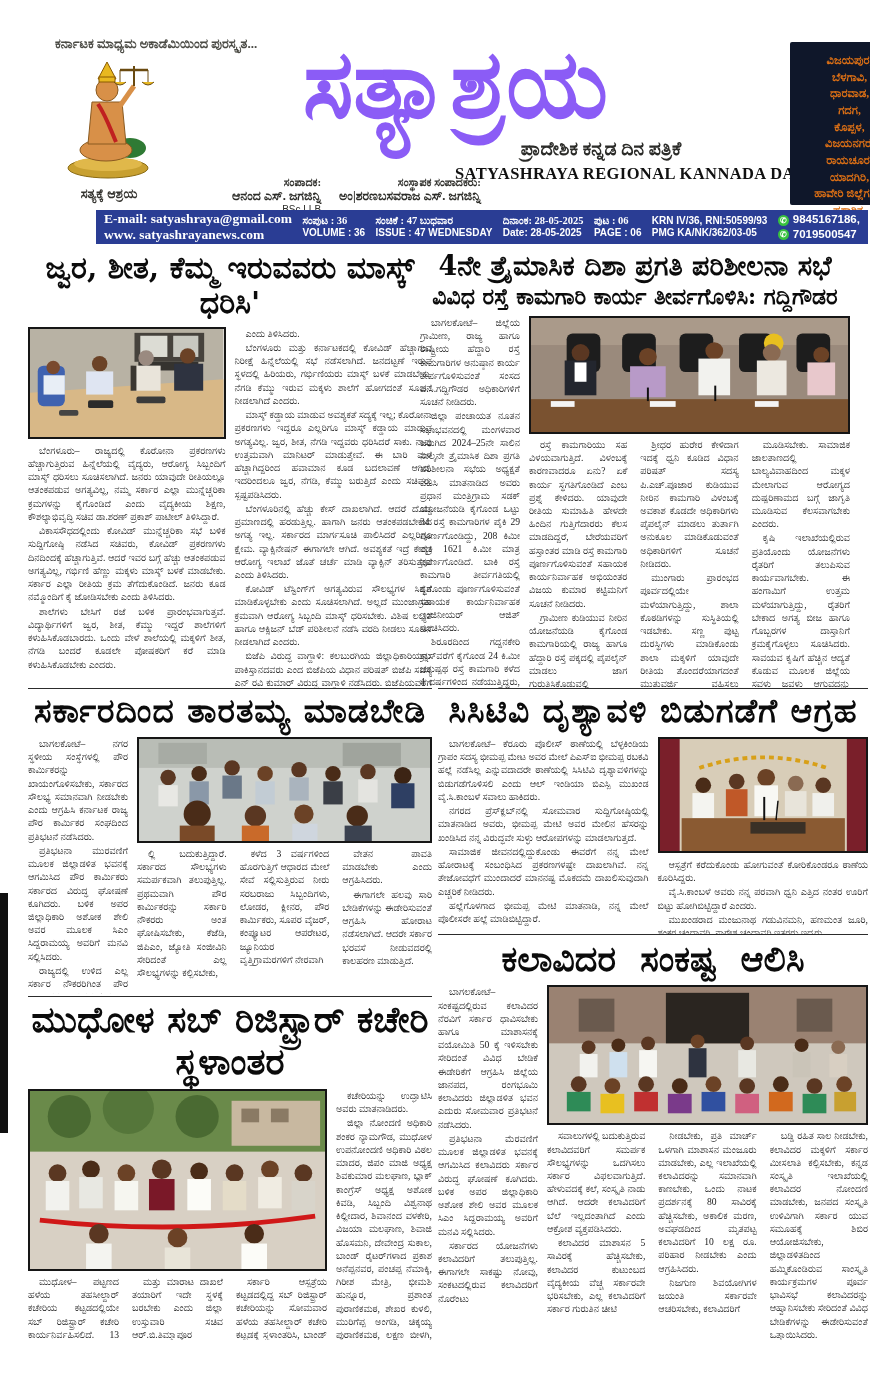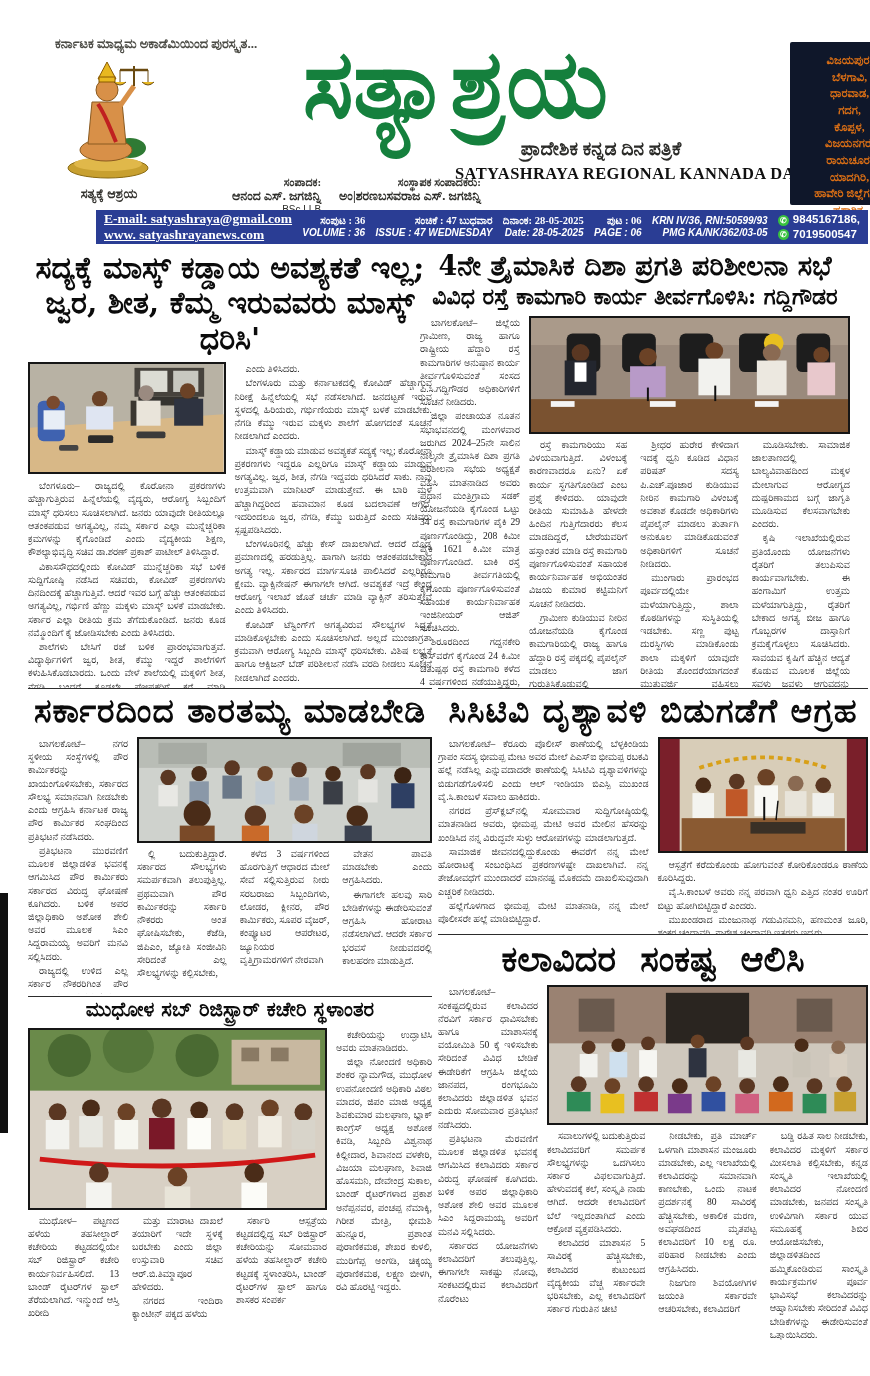--- a/index.html
+++ b/index.html
@@ -5,54 +5,54 @@
   html,body{margin:0;padding:0;background:#dcdcdc;}
   .page{position:relative;width:870px;height:1376px;margin:0 auto;background:#ffffff;
         font-family:"Liberation Serif",serif;color:#191919;overflow:hidden;}
   
   .masthead{position:absolute;left:0;top:0;width:870px;height:208px;}
   .tagline{position:absolute;left:55px;top:36px;font-size:13px;font-weight:bold;color:#4a4a44;}
   .logo-wrap{position:absolute;left:58px;top:52px;width:104px;height:132px;}
   .logo-caption{position:absolute;left:44px;top:186px;width:130px;text-align:center;
                 font-size:13px;font-weight:bold;color:#33322e;}
   .paper-title{position:absolute;left:168px;top:34px;width:575px;text-align:center;
-               font-size:95px;line-height:1.05;font-weight:bold;color:#15803d;
+               font-size:95px;line-height:1.05;font-weight:bold;color:#8b5cf6;
                font-family:"DejaVu Serif",serif;white-space:nowrap;}
   .sub-block{position:absolute;left:455px;top:138px;width:292px;text-align:center;}
   .sub-kn{font-size:19px;font-weight:bold;color:#2b2b28;}
   .sub-en{font-size:16.5px;font-weight:bold;color:#111;font-family:"Liberation Serif",serif;
           letter-spacing:.4px;margin-top:4px;white-space:nowrap;}
   .editors{position:absolute;left:232px;top:176px;display:flex;gap:18px;font-size:12.5px;color:#2c2c28;}
   .editors .grp{text-align:right;}
   .editors .lbl{font-size:11px;font-weight:bold;}
   .editors .nm{font-weight:bold;}
   .editors .ql{font-size:10px;font-family:"Liberation Sans",sans-serif;}
   .circ-box{position:absolute;left:790px;top:42px;width:119px;height:163px;background:#0f172a;
             border-radius:2px;text-align:center;padding-top:10px;box-sizing:border-box;}
   .circ-box div{font-size:11.5px;font-weight:bold;color:#dd7015;line-height:1.45;}
   
   .infobar{position:absolute;left:96px;top:210px;width:772px;height:34px;background:#2a3d94;
            display:flex;align-items:center;justify-content:space-between;padding:0 8px;
            box-sizing:border-box;color:#fff;}
-  .seg{text-align:right;line-height:1.25;}
+  .seg{text-align:left;line-height:1.25;}
   .seg .k{font-size:10.5px;font-weight:bold;}
-  .seg .e{font-size:10px;font-weight:bold;font-family:"Liberation Sans",sans-serif;font-style:italic;}
-  .seg-mail{text-align:left;font-weight:bold;font-size:13.5px;line-height:1.2;text-decoration:underline;}
+  .seg .e{font-size:10px;font-weight:bold;font-family:"Liberation Sans",sans-serif;}
+  .seg-mail{text-align:left;font-weight:bold;font-size:13.5px;line-height:1.2;}
   .seg-phone{text-align:left;font-family:"Liberation Sans",sans-serif;font-weight:bold;font-size:11.5px;line-height:1.3;}
   .wa{display:inline-block;width:11px;height:11px;border-radius:50%;background:#38c13f;color:#fff;
       font-size:8px;line-height:11px;text-align:center;margin-right:4px;vertical-align:middle;}
   
   .article{position:absolute;overflow:hidden;}
   .hl{font-weight:bold;color:#0b0b0b;text-align:center;font-family:"DejaVu Serif",serif;line-height:1.18;}
   .a1-hl{font-size:30px;}
   .a2-hl{font-size:27px;} .a2-sub{font-size:22px;margin-top:2px;}
   .a3-hl{font-size:33px;letter-spacing:1px;}
   .a4-hl{font-size:33px;letter-spacing:1px;}
   .a5-hl{font-size:35px;word-spacing:12px;}
-  .a6-hl{font-size:20px;}
+  .a6-hl{font-size:36px;}
   .body-grid{display:grid;gap:9px;margin-top:6px;}
   .g2{grid-template-columns:1fr 1fr;}
   .g4{grid-template-columns:100px 1fr;}
   .inner3{display:grid;grid-template-columns:1fr 1fr 1fr;gap:13px;margin-top:4px;}
   p.b{font-size:9.6px;line-height:1.38;text-align:justify;margin:0 0 1px 0;text-indent:11px;}
   .photo{border:2px solid #161616;box-sizing:border-box;background:#fff;overflow:hidden;}
   .photo svg{display:block;width:100%;height:100%;}
   .rule{position:absolute;height:1px;background:#2c2c2c;}
   .edge-strip{position:absolute;left:0;top:893px;width:8px;height:240px;background:#101010;}
 </style>
@@ -144,21 +144,20 @@
       <div class="e">KRN IV/36, RNI:50599/93</div>
       <div class="e">PMG KA/NK/362/03-05</div>
     </div>
     <div class="seg seg-phone">
       <div><span class="wa">✆</span><span>9845167186,</span></div>
       <div><span class="wa">✆</span><span>7019500547</span></div>
     </div>
   </div>
 
   <div class="article" style="left:28px;top:250px;width:404px;height:438px;">
-    <div class="hl a1-hl">ಸದ್ಯಕ್ಕೆ ಮಾಸ್ಕ್ ಕಡ್ಡಾಯ ಅವಶ್ಯಕತೆ ಇಲ್ಲ;</div>
     <div class="hl a1-hl">ಜ್ವರ, ಶೀತ, ಕೆಮ್ಮ ಇರುವವರು ಮಾಸ್ಕ್ ಧರಿಸಿ'</div>
     <div class="body-grid g2">
       <div>
         <div class="photo" style="height:112px;margin-bottom:5px;">
           <svg viewBox="0 0 200 112" preserveAspectRatio="none">
             <rect width="200" height="112" fill="#b8b2a4"></rect>
             <rect x="108" y="4" width="72" height="30" fill="#46423c"></rect>
             <rect x="114" y="7" width="28" height="22" fill="#dcdcd4"></rect>
             <rect x="148" y="7" width="26" height="22" fill="#c8c8c0"></rect>
             <rect x="112" y="34" width="62" height="9" fill="#35332f"></rect>

